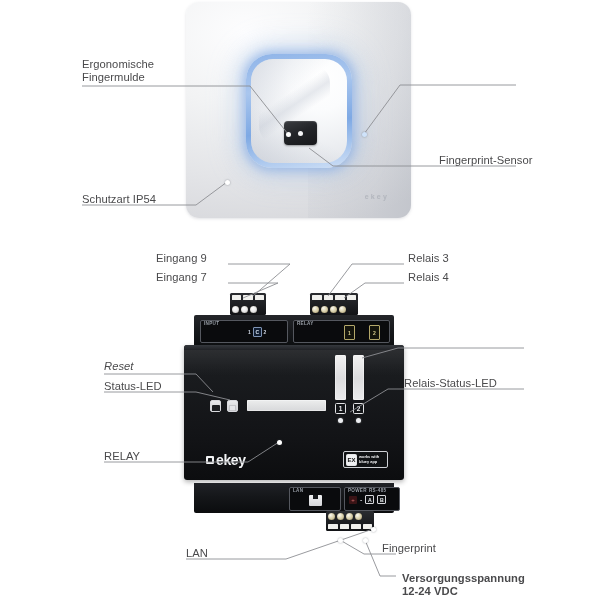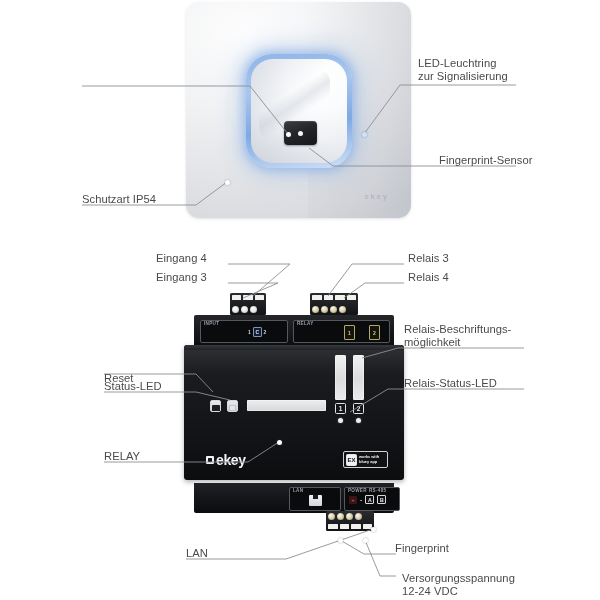--- a/index.html
+++ b/index.html
@@ -655,35 +655,33 @@
       <path d="M104,462 L248,462 L279,442"></path>
 
       <path d="M186,559 L286,559 L373,529"></path>
 
       <path d="M396,554 L364,554 L340,540"></path>
 
       <path d="M396,576 L380,576 L365,540"></path>
     </g>
   </svg>
 
+  <div class="lbl l" style="left:82px; top:58px;">Ergonomische
+Fingermulde</div>
   <div class="lbl l" style="left:82px; top:193px;">Schutzart IP54</div>
-  <div class="lbl r" style="left:418px; top:57px;">LED-Leuchtring
-zur Signalisierung</div>
   <div class="lbl r" style="left:418px; top:154px;padding-left:21px;">Fingerprint-Sensor</div>
 
-  <div class="lbl l" style="left:156px; top:252px;">Eingang 4</div>
-  <div class="lbl l" style="left:156px; top:271px;">Eingang 3</div>
-
-  <div class="lbl l" style="left:104px; top:372px;">Reset</div>
+  <div class="lbl l" style="left:156px; top:252px;">Eingang 9</div>
+  <div class="lbl l" style="left:156px; top:271px;">Eingang 7</div>
+
+  <div class="lbl l" style="left:104px; top:360px;font-style:italic;">Reset</div>
   <div class="lbl l" style="left:104px; top:380px;">Status-LED</div>
   <div class="lbl l" style="left:104px; top:450px;">RELAY</div>
   <div class="lbl l" style="left:186px; top:547px;">LAN</div>
 
   <div class="lbl r" style="left:408px; top:252px;">Relais 3</div>
   <div class="lbl r" style="left:408px; top:271px;">Relais 4</div>
-  <div class="lbl r" style="left:404px; top:323px;">Relais-Beschriftungs-
-möglichkeit</div>
   <div class="lbl r" style="left:404px; top:377px;">Relais-Status-LED</div>
-  <div class="lbl r" style="left:395px; top:542px;">Fingerprint</div>
-  <div class="lbl r" style="left:402px; top:572px;">Versorgungsspannung
+  <div class="lbl r" style="left:382px; top:542px;">Fingerprint</div>
+  <div class="lbl r" style="left:402px; top:572px;font-weight:bold;">Versorgungsspannung
 12-24 VDC</div>
 
 </div>
 
 </body></html>

